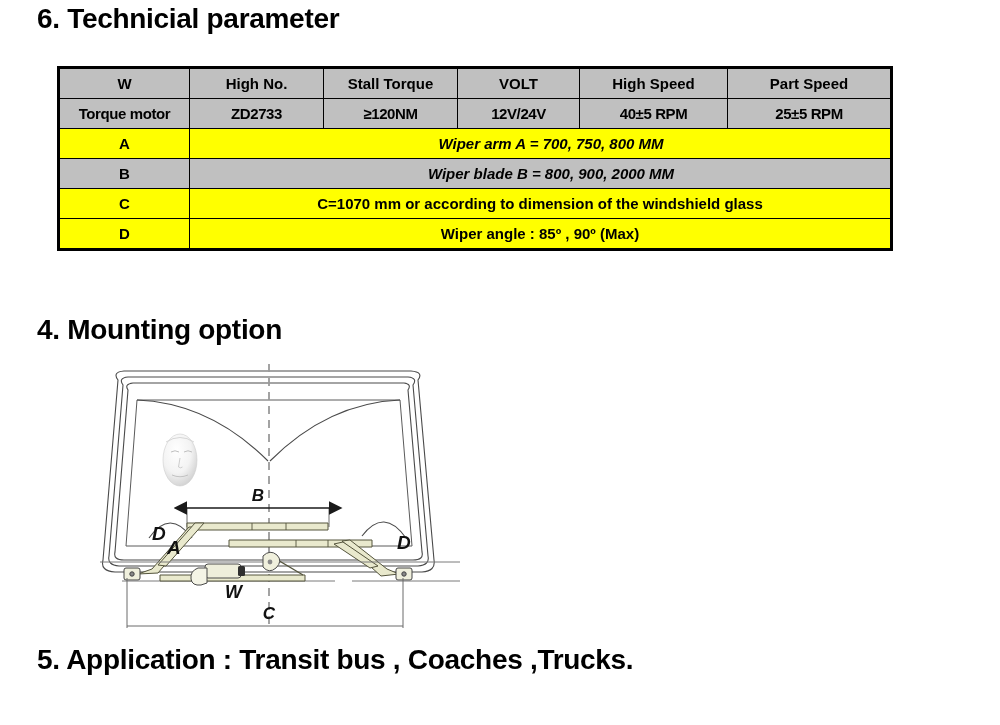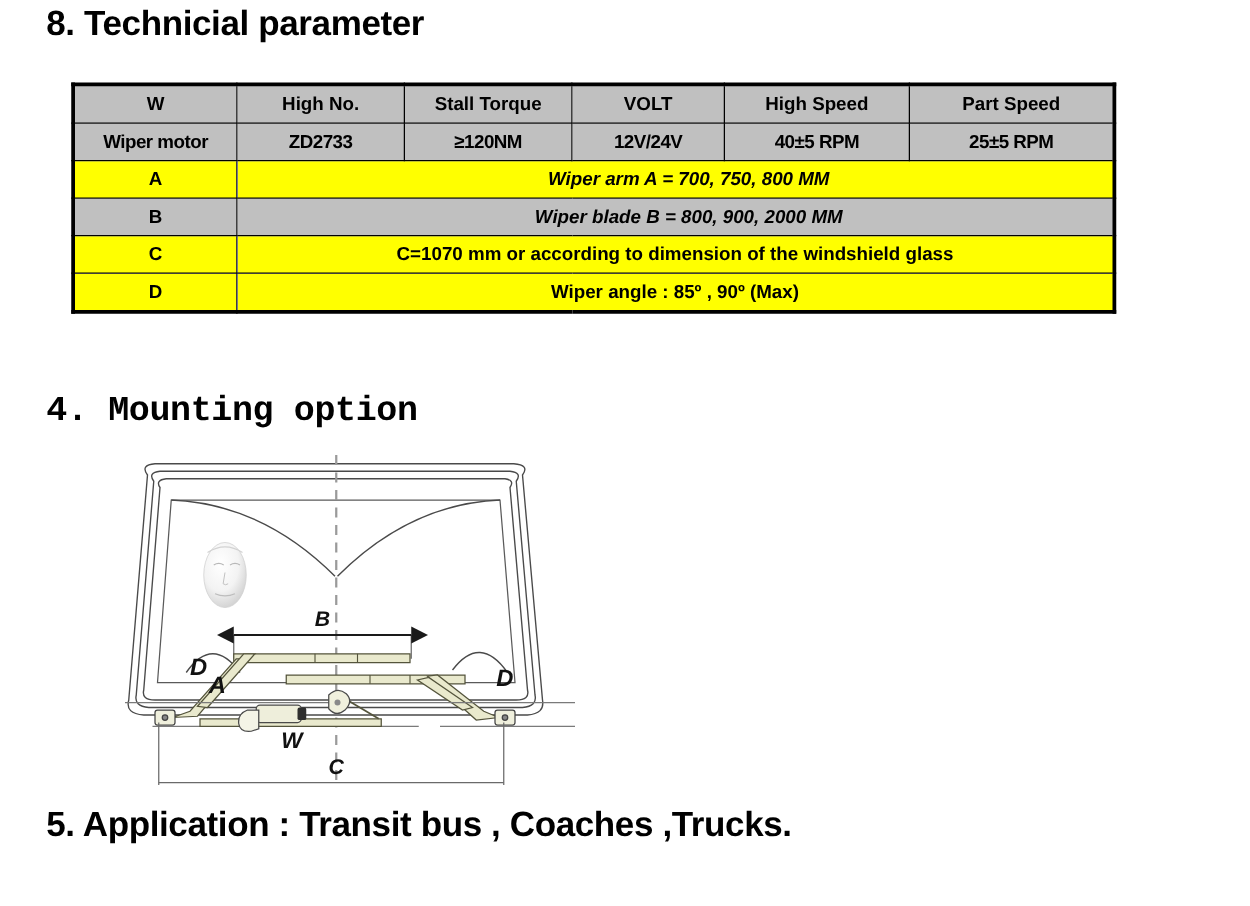--- a/index.html
+++ b/index.html
@@ -19,21 +19,21 @@
   
   .heading {
     position: absolute;
     font-weight: bold;
     font-size: 28px;
     letter-spacing: -0.3px;
     white-space: nowrap;
     color: #000;
   }
   #heading-technical { left: 37px; top: 3px; }
-  #heading-mounting  { left: 37px; top: 314px; font-family: Liberation Mono, monospace; }
+  #heading-mounting  { left: 37px; top: 314px; }
   #heading-application { left: 37px; top: 644px; }
 
   
   #spec-table-wrap {
     position: absolute;
     left: 57px;
     top: 66px;
     width: 833px;
   }
   table.spec {
@@ -85,21 +85,21 @@
     left: 100px;
     top: 360px;
     width: 360px;
     height: 295px;
   }
   #mounting-diagram svg { display: block; }
 </style>
 </head>
 <body>
 
-<div class="heading" id="heading-technical">8. Technicial parameter</div>
+<div class="heading" id="heading-technical">6. Technicial parameter</div>
 
 <div class="heading" id="heading-mounting">4. Mounting option</div>
 
 <div class="heading" id="heading-application">5. Application : Transit bus , Coaches ,Trucks.</div>
 
 <div id="spec-table-wrap">
   <table class="spec">
     <colgroup>
       <col class="col-label">
         <col class="col-2">
@@ -111,21 +111,21 @@
     <tbody>
       <tr>
         <td class="c-gray header-cell">W</td>
         <td class="c-gray header-cell">High No.</td>
         <td class="c-gray header-cell">Stall Torque</td>
         <td class="c-gray header-cell">VOLT</td>
         <td class="c-gray header-cell">High Speed</td>
         <td class="c-gray header-cell">Part Speed</td>
       </tr>
       <tr>
-        <td class="c-gray motor-cell">Wiper motor</td>
+        <td class="c-gray motor-cell">Torque motor</td>
         <td class="c-gray motor-cell">ZD2733</td>
         <td class="c-gray motor-cell">≥120NM</td>
         <td class="c-gray motor-cell">12V/24V</td>
         <td class="c-gray motor-cell">40±5 RPM</td>
         <td class="c-gray motor-cell">25±5 RPM</td>
       </tr>
 
       <tr>
         <td class="c-yellow rowlabel">A</td>
         <td class="c-yellow desc indented" colspan="5">Wiper arm    A =  700, 750, 800  MM</td>

